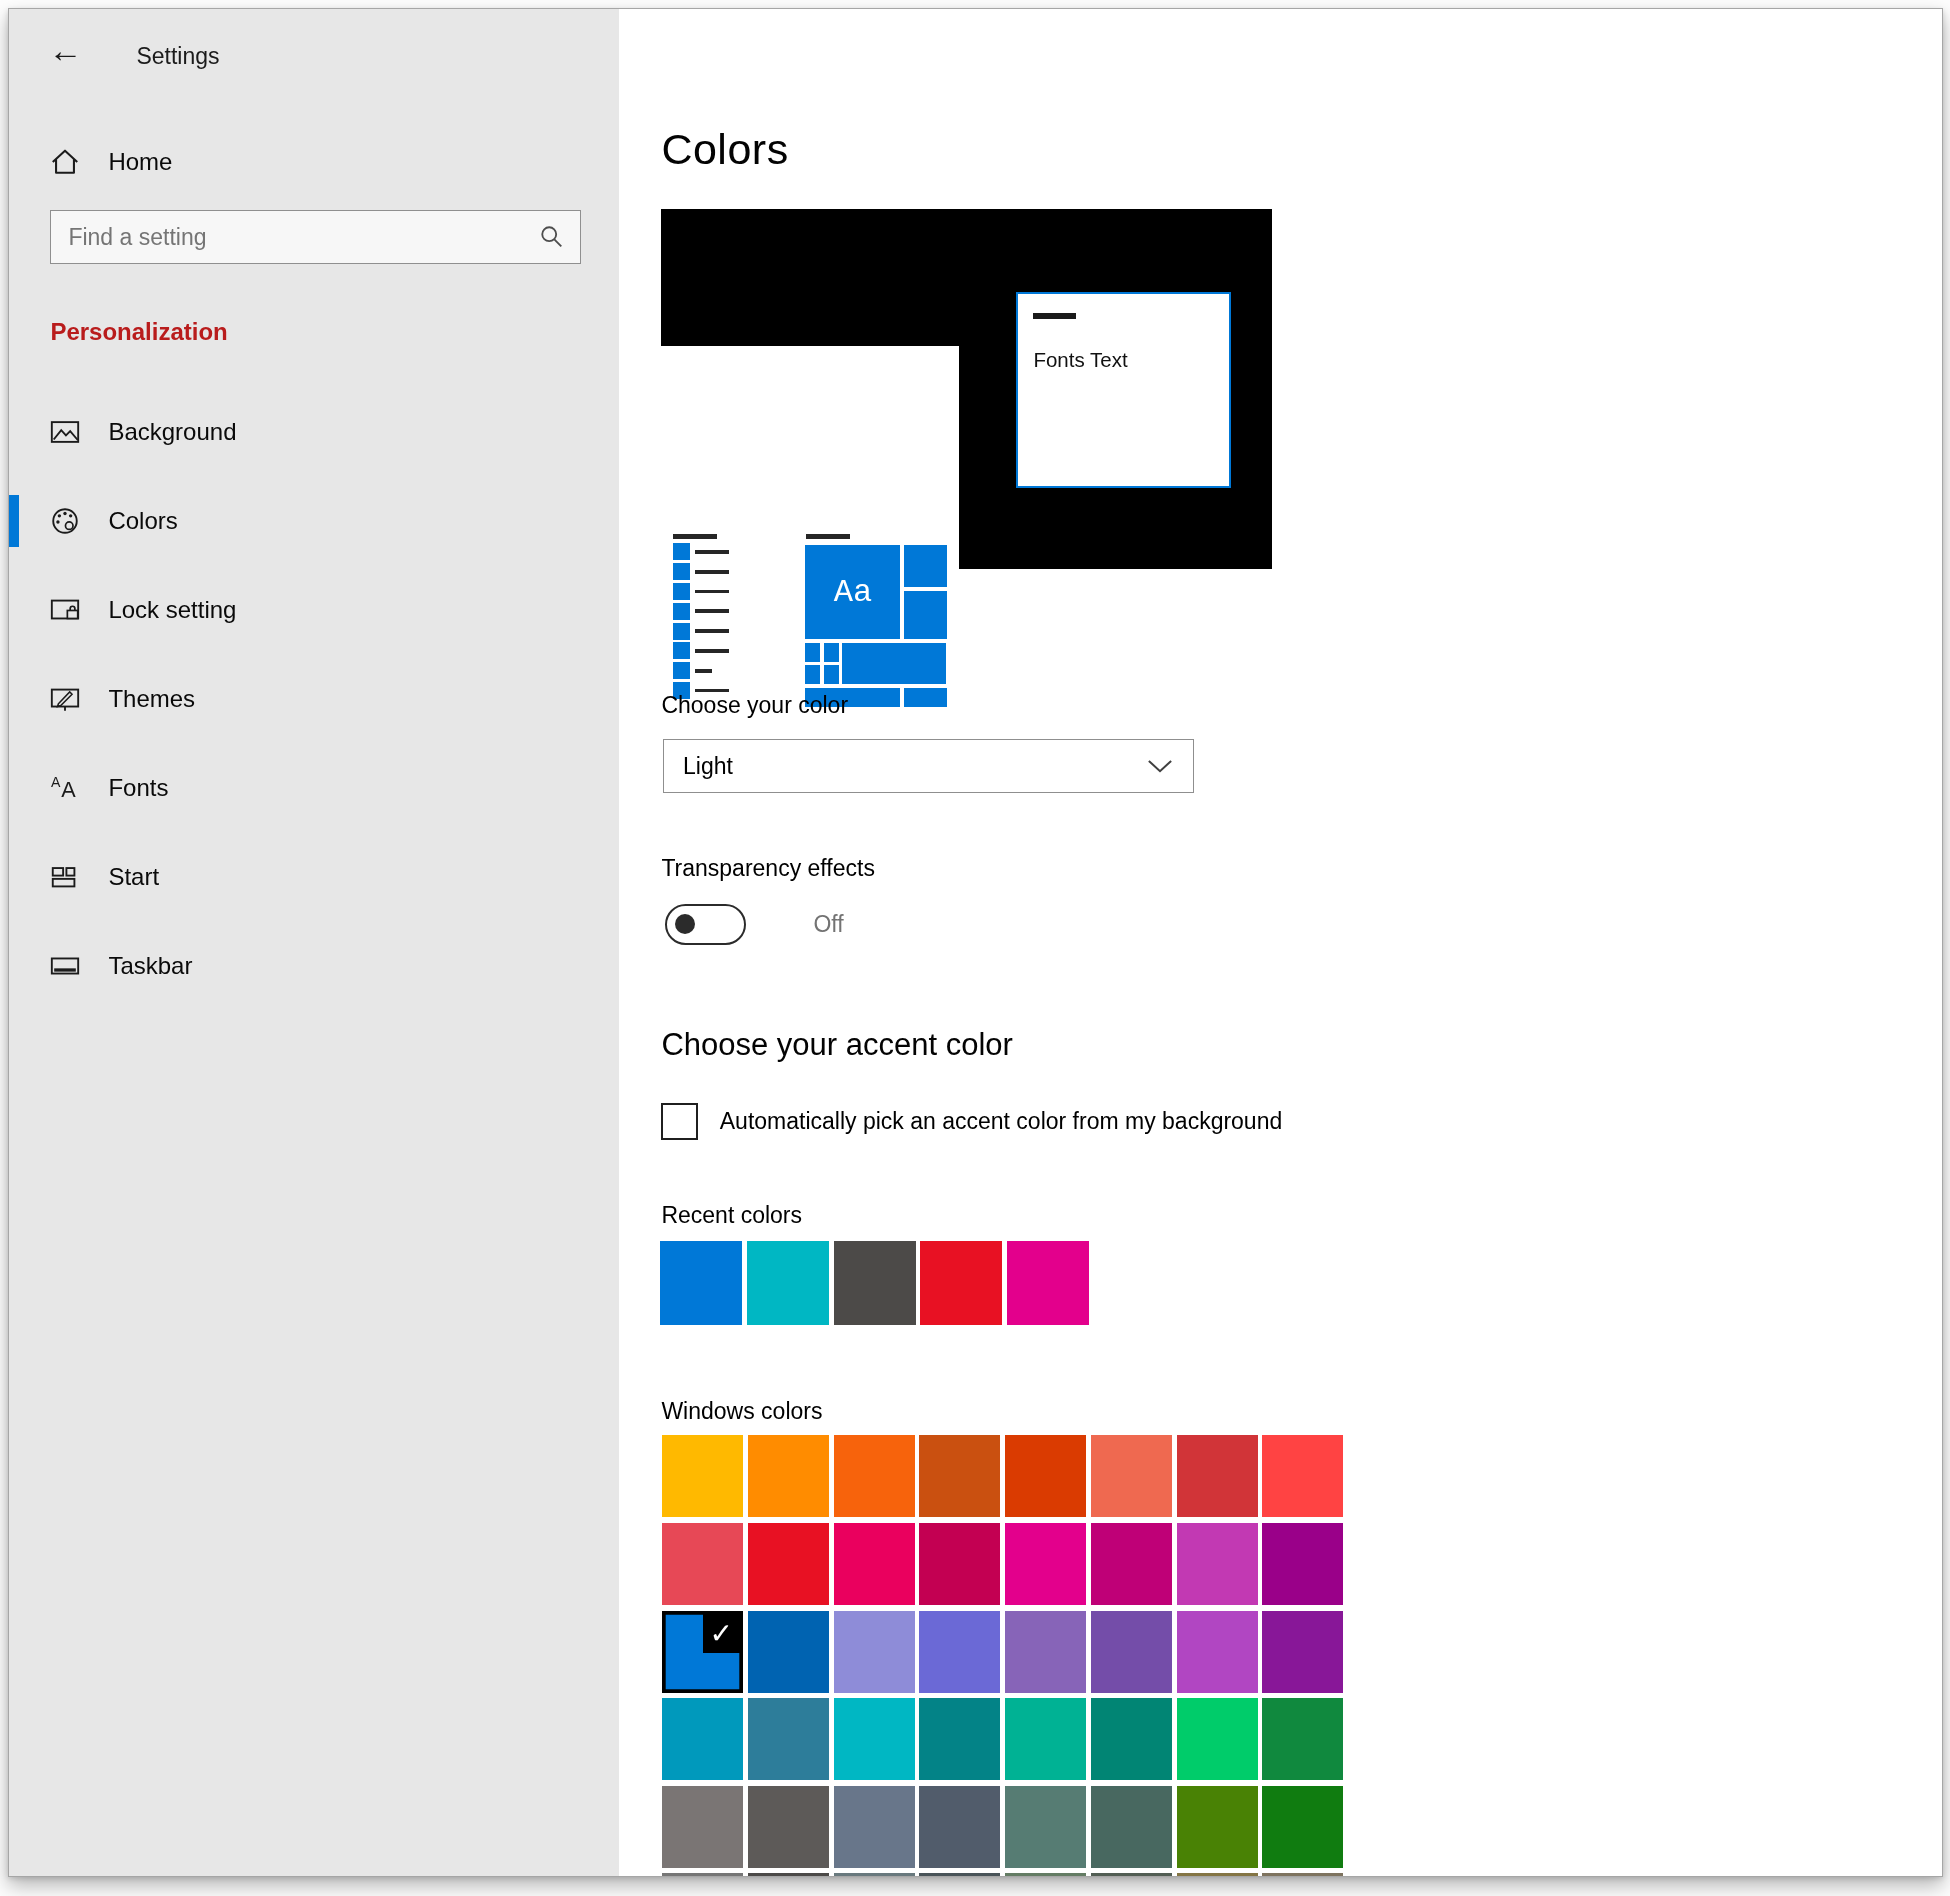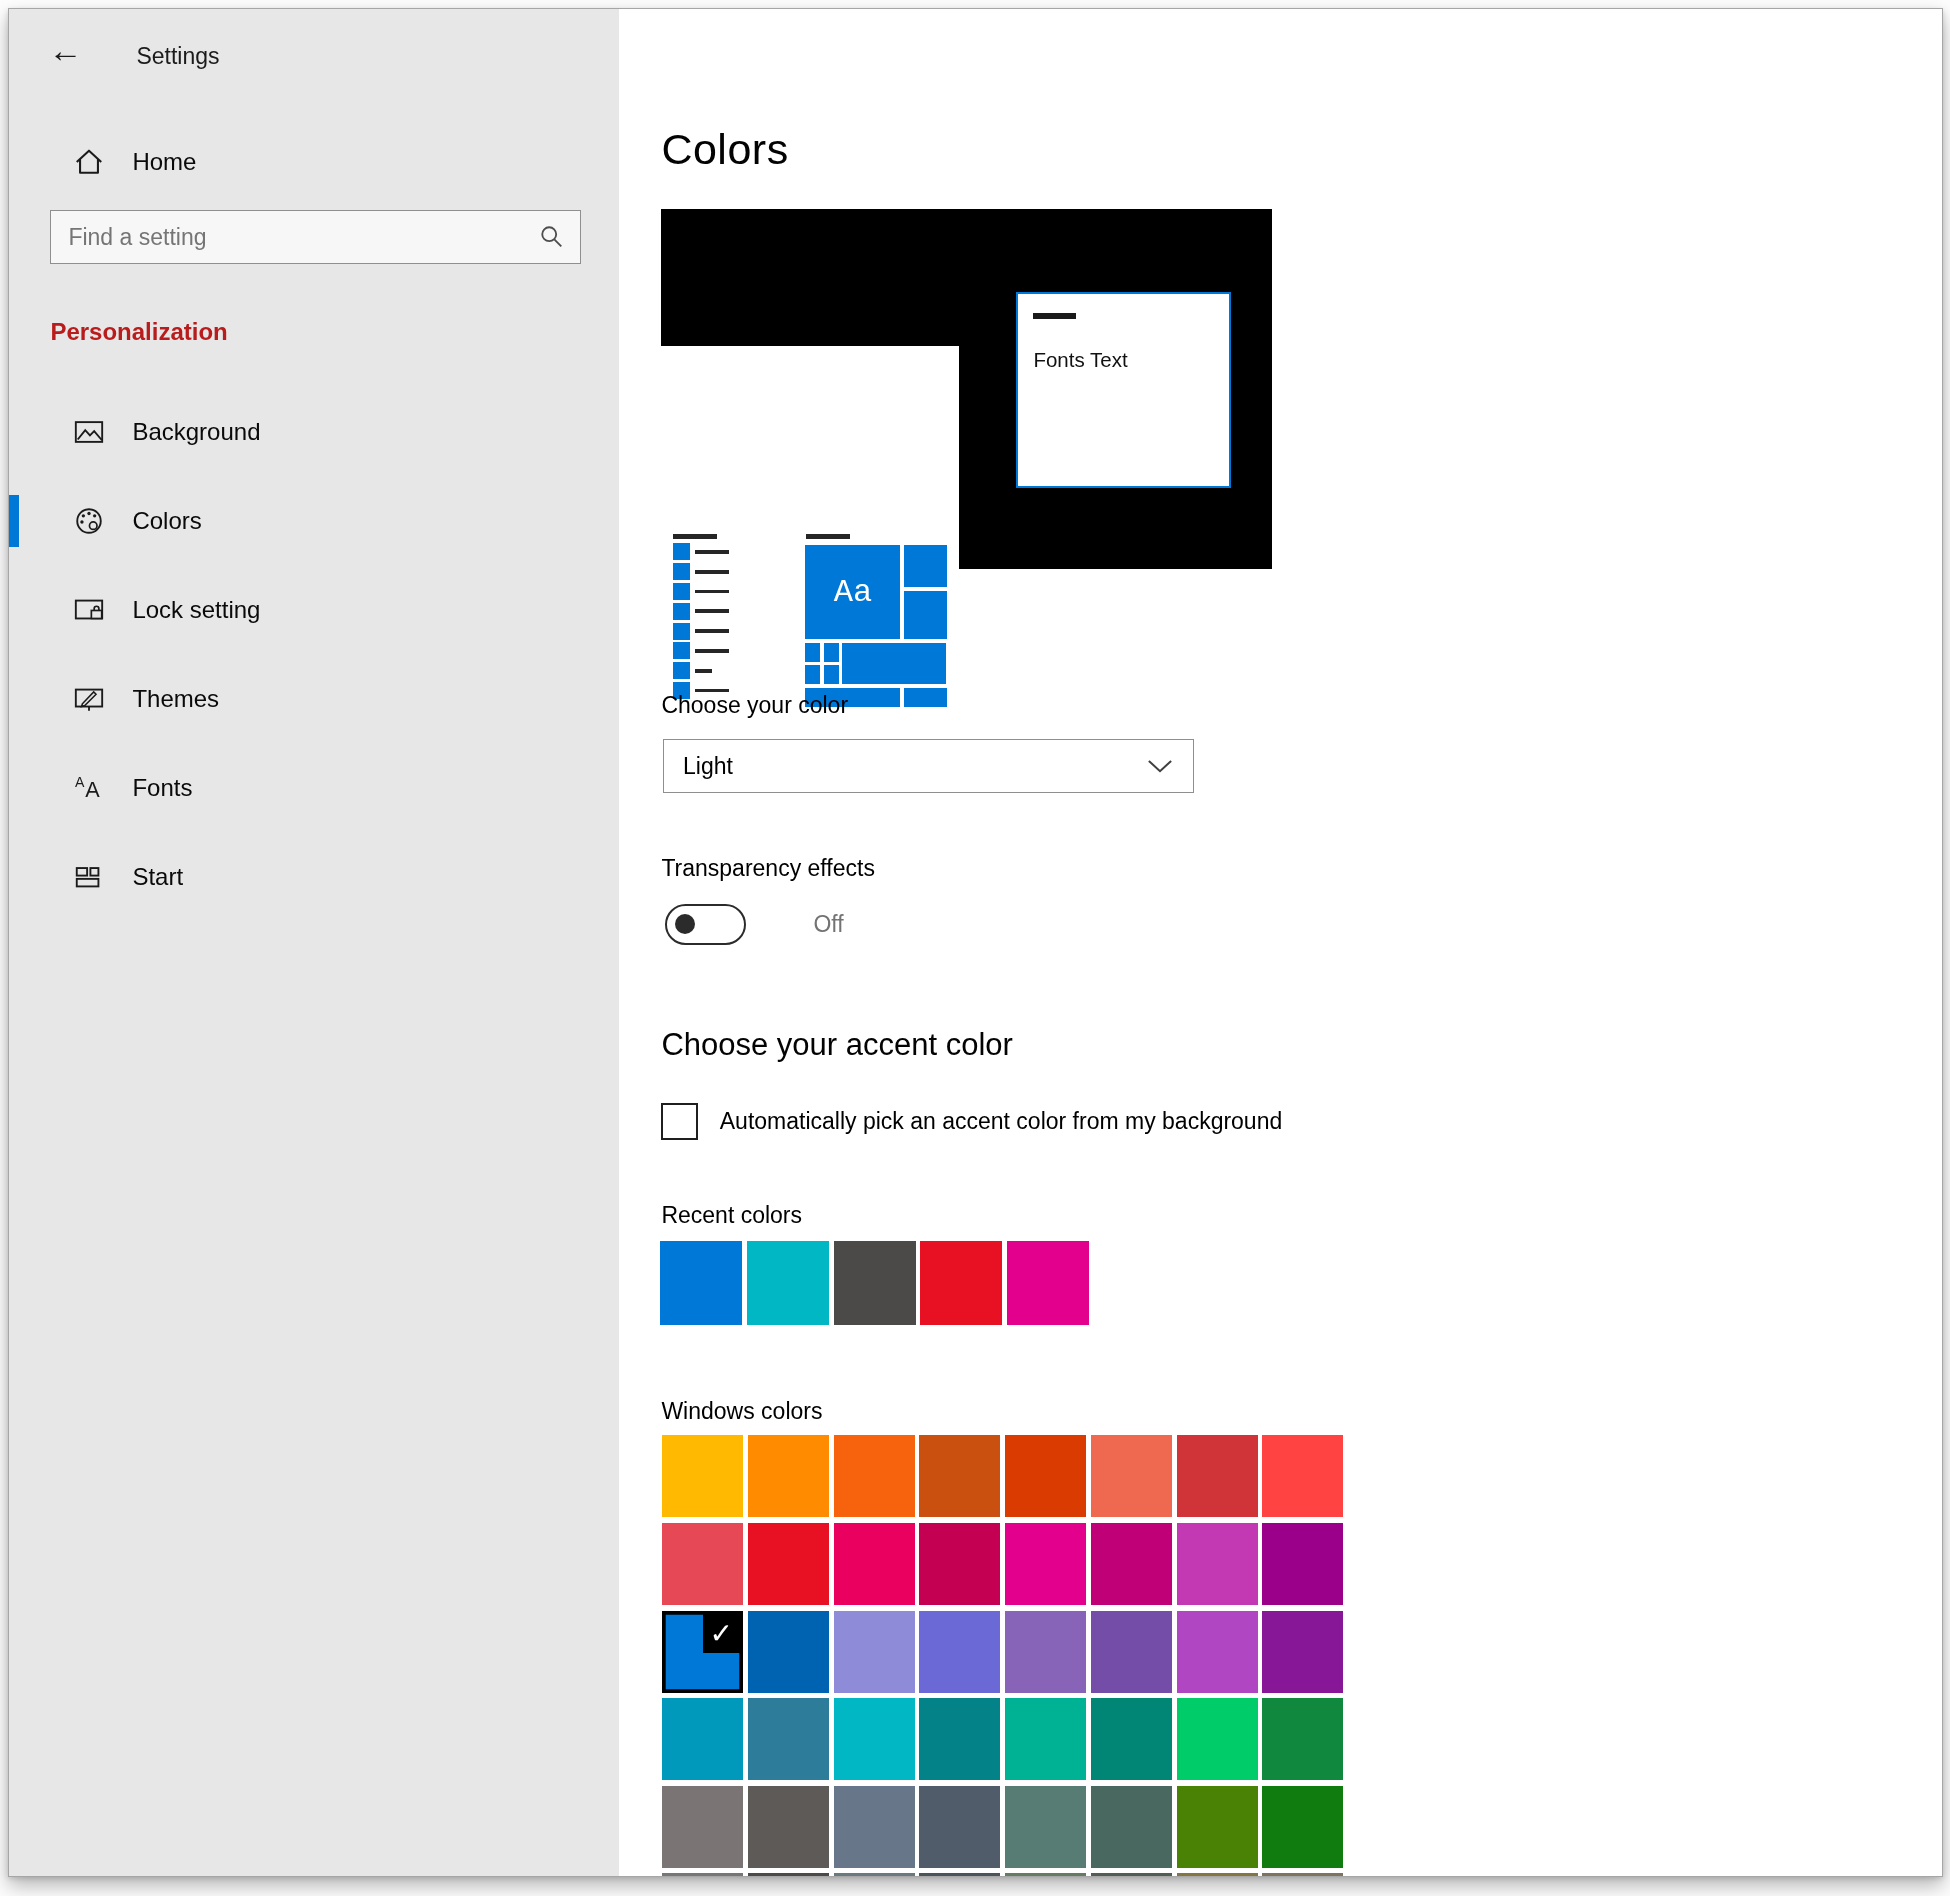--- a/index.html
+++ b/index.html
@@ -14,21 +14,21 @@
   .app-title{position:absolute;left:127px;top:34px;font-size:23px;color:#1b1b1b;}
   .home-row{position:absolute;left:0;top:127px;height:52px;width:100%;display:flex;align-items:center;padding-left:40px;box-sizing:border-box;}
   .home-row .nav-label{margin-left:27px;}
   .searchbox{position:absolute;left:41px;top:201px;width:531px;height:54px;background:#f7f7f7;
              border:1.9px solid #8f8f8f;box-sizing:border-box;display:flex;align-items:center;}
   .searchbox input{flex:1;border:none;outline:none;background:transparent;font-size:23px;color:#4d4d4d;
                    padding-left:17px;font-family:"Liberation Sans",sans-serif;}
   .searchbox .mag{margin-right:15px;flex:none;display:flex;}
   .section-title{position:absolute;left:41px;top:301px;font-size:24px;font-weight:700;color:#b91c1c;margin-top:8px;}
   .nav{position:absolute;left:0;top:397px;right:0;}
-  .nav-item{position:relative;height:52px;display:flex;align-items:center;padding-left:64px;margin-bottom:37px;cursor:pointer;}
+  .nav-item{position:relative;height:52px;display:flex;align-items:center;padding-left:40px;margin-bottom:37px;cursor:pointer;}
   .nav-item.selected::before{content:"";position:absolute;left:0;top:0;width:9.3px;height:52px;background:var(--accent);}
   .nav-icon{width:32px;height:32px;flex:none;display:flex;align-items:center;justify-content:center;}
   .nav-label{margin-left:27px;font-size:24px;color:#0a0a0a;white-space:nowrap;}
   
   .main{position:relative;flex:1;background:#fff;overflow:hidden;}
   .page-title{position:absolute;left:42px;top:116px;font-size:43px;font-weight:300;color:#030303;letter-spacing:0.5px;}
   
   .preview{position:absolute;left:42px;top:200px;width:611px;height:360px;background:#000;}
   .app-mock{position:absolute;left:0;bottom:0;width:298px;height:223px;background:#fff;}
   .mock-dash{position:absolute;background:#262626;}
@@ -154,20 +154,29 @@
           </div>
           <div class="nav-item">
             <span class="nav-icon">
               <svg width="32" height="32" viewBox="0 0 34 34">
                 <rect x="4" y="7.5" width="11" height="8" fill="none" stroke="#1b1b1b" stroke-width="2"></rect>
                 <rect x="18.5" y="7.5" width="8.5" height="8" fill="none" stroke="#1b1b1b" stroke-width="2"></rect>
                 <rect x="4" y="19" width="23" height="8" fill="none" stroke="#1b1b1b" stroke-width="2"></rect>
               </svg>
             </span>
             <span class="nav-label">Start</span>
+          </div>
+          <div class="nav-item">
+            <span class="nav-icon">
+              <svg width="32" height="32" viewBox="0 0 34 34">
+                <rect x="3" y="9" width="28" height="16" fill="none" stroke="#1b1b1b" stroke-width="2"></rect>
+                <rect x="5.5" y="19.5" width="23" height="3.5" fill="#1b1b1b"></rect>
+              </svg>
+            </span>
+            <span class="nav-label">Taskbar</span>
           </div>
         </div>
     </div>
 
     <div class="main">
       <div class="page-title">Colors</div>
 
       <div class="preview">
         <div class="app-mock">
           <div class="mock-dash" style="left:11.2px;top:188px;width:44px;height:4.7px;"></div>

